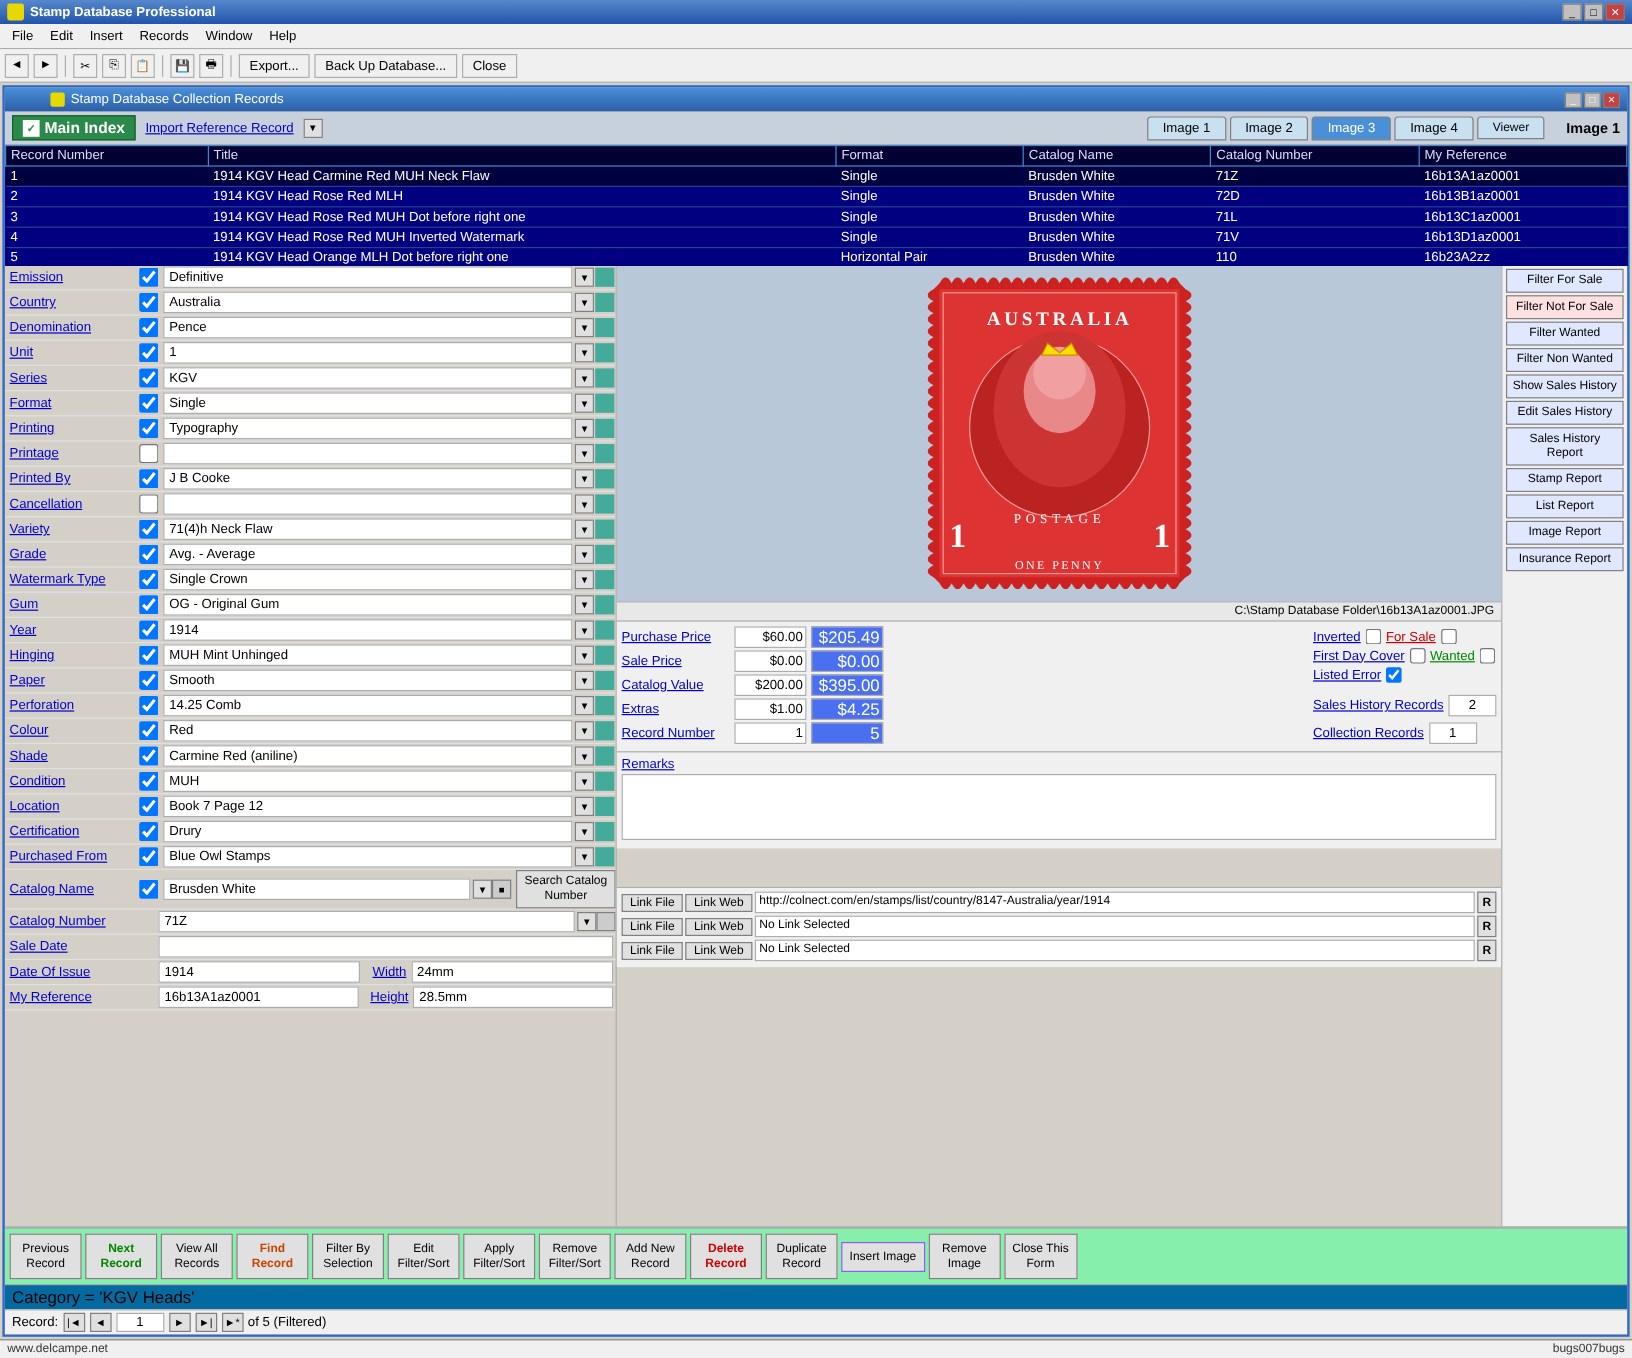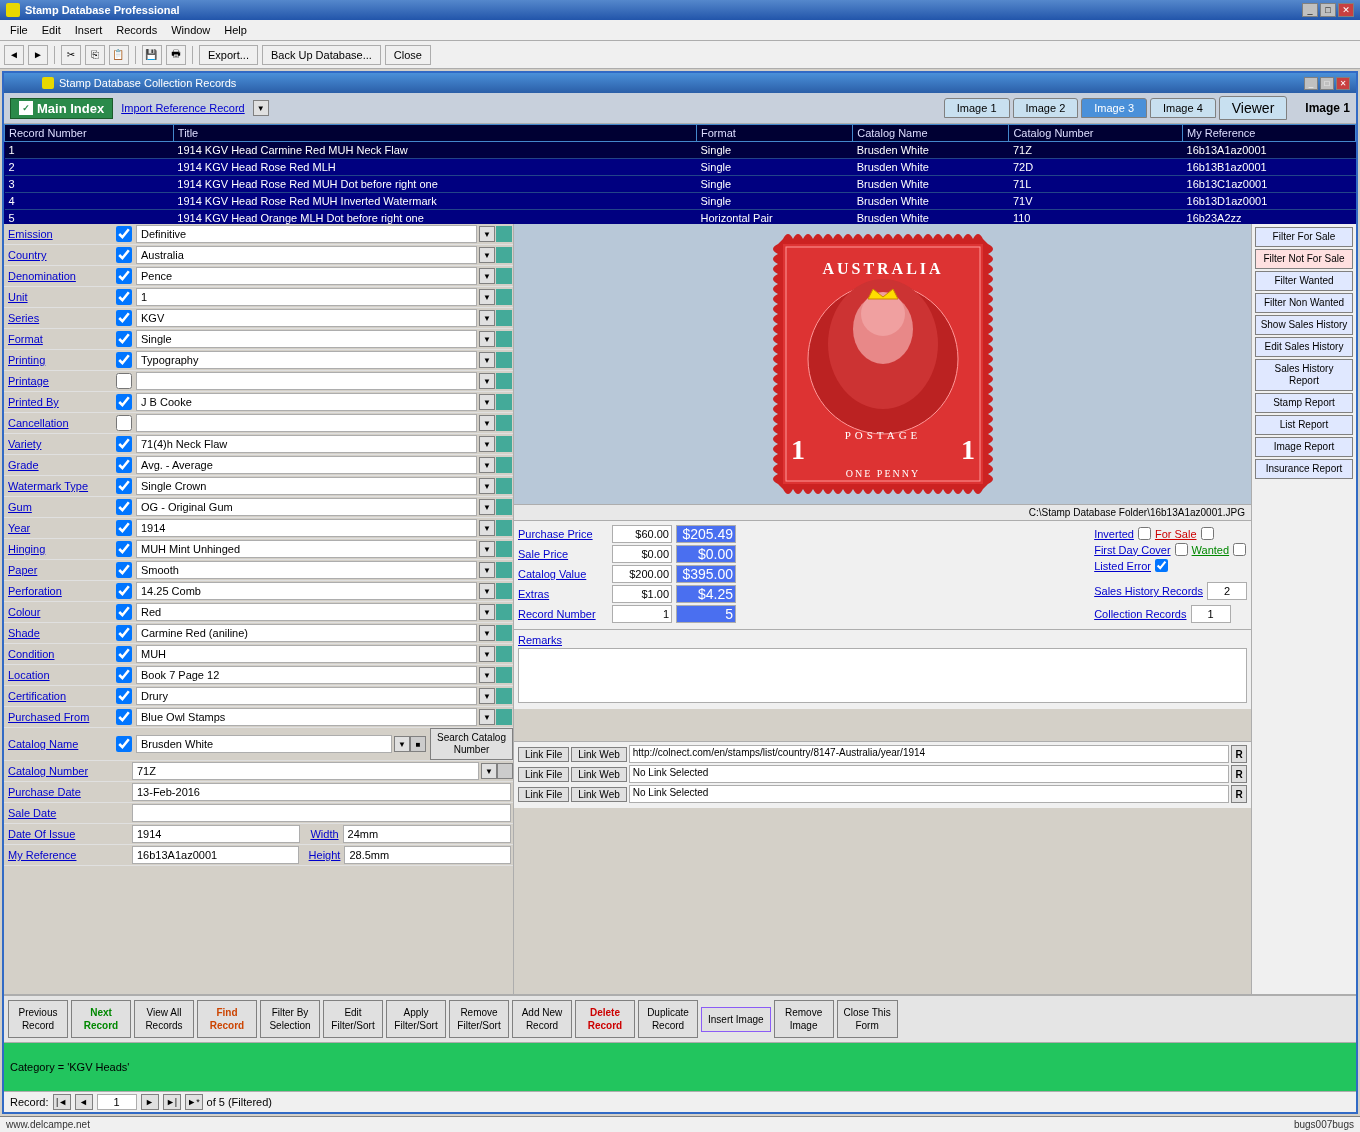--- a/index.html
+++ b/index.html
@@ -11,21 +11,21 @@
     
     .toolbar { background: #f0f0f0; border-bottom: 1px solid #adadad; padding: 2px 4px; display: flex; align-items: center; gap: 4px; height: 28px; }
     .toolbar-btn { width: 20px; height: 20px; background: #f0f0f0; border: 1px solid #adadad; font-size: 10px; display: flex; align-items: center; justify-content: center; cursor: pointer; }
     .toolbar-separator { width: 1px; height: 18px; background: #adadad; margin: 0 2px; }
     .toolbar-text-btn { padding: 2px 8px; border: 1px solid #adadad; background: #f0f0f0; cursor: pointer; font-size: 11px; height: 20px; display: flex; align-items: center; }
     .app-title-bar { background: linear-gradient(to bottom, #4a90d9, #2b5ea7); color: white; padding: 2px 6px; display: flex; align-items: center; justify-content: space-between; height: 20px; }
     .app-title-btn { width: 14px; height: 13px; background: #c0c0c0; border: 1px solid #808080; font-size: 8px; display: flex; align-items: center; justify-content: center; cursor: pointer; }
     .app-title-btn.red { background: #c84040; color: white; }
     .tab-btn { padding: 3px 12px; border: 1px solid #808080; background: #c8e0f0; cursor: pointer; font-size: 11px; border-radius: 3px 3px 0 0; }
     .tab-btn.active { background: #4a90d9; color: white; }
-    .viewer-tab { padding: 3px 12px; border: 1px solid #808080; background: #c8e0f0; cursor: pointer; font-size: 14px; border-radius: 3px 3px 0 0; }
+    .viewer-tab { padding: 3px 12px; border: 1px solid #808080; background: #c8e0f0; cursor: pointer; font-size: 10px; border-radius: 3px 3px 0 0; }
     
     .records-table { width: 100%; border-collapse: collapse; background: #000080; color: white; font-size: 11px; }
     .records-table th { background: #003; padding: 2px 4px; border: 1px solid #4488cc; text-align: left; color: #ddf; font-weight: normal; }
     .records-table td { padding: 2px 4px; border-bottom: 1px solid #224488; cursor: pointer; }
     .records-table tr.selected td { background: #000040; }
     
     .field-row { display: flex; align-items: center; border-bottom: 1px solid #e0e0e0; min-height: 20px; }
     .field-label { width: 110px; min-width: 110px; padding: 1px 4px; font-size: 11px; color: #0000cc; text-decoration: underline; cursor: pointer; }
     .field-checkbox { width: 16px; height: 16px; margin: 0 2px; }
     .field-value { flex: 1; padding: 1px 4px; background: white; border: 1px solid #adadad; margin: 1px 2px; font-size: 11px; height: 18px; display: flex; align-items: center; }
@@ -448,27 +448,20 @@
         <div class="field-row">
           <span class="field-label">Catalog Number</span>
           <div style="width:16px;"></div>
           <div class="field-value" style="flex:1;">
             <span>71Z</span>
           </div>
           <div class="field-dropdown">▼</div>
           <div style="width:16px;height:16px;background:#ccc;border:1px solid #808080;cursor:pointer;"></div>
         </div>
 
-        <div class="field-row">
-          <span class="field-label">Purchase Date</span>
-          <div style="width:16px;"></div>
-          <div class="field-value" style="flex:1;">
-            <span>13-Feb-2016</span>
-          </div>
-        </div>
 
         <div class="field-row">
           <span class="field-label">Sale Date</span>
           <div style="width:16px;"></div>
           <div class="field-value" style="flex:1;"></div>
         </div>
 
         <div class="field-row">
           <span class="field-label">Date Of Issue</span>
           <div style="width:16px;"></div>
@@ -658,38 +651,38 @@
         <button class="right-btn">Edit Sales History</button>
         <button class="right-btn">Sales History Report</button>
         <button class="right-btn">Stamp Report</button>
         <button class="right-btn">List Report</button>
         <button class="right-btn">Image Report</button>
         <button class="right-btn">Insurance Report</button>
       </div>
 
     </div>
 
-    <div style="background:#e5e5e5;border-top:2px solid #adadad;padding:4px;display:flex;gap:3px;align-items:center;flex-wrap:wrap;">
+    <div style="background:#86efac;border-top:2px solid #adadad;padding:4px;display:flex;gap:3px;align-items:center;flex-wrap:wrap;">
       <button class="nav-btn" style="min-width:60px;line-height:1.3;font-size:10px;padding:5px 6px;border:1px solid #808080;background:#e0e0e0;cursor:pointer;">Previous<br>Record</button>
       <button class="nav-btn" style="min-width:60px;line-height:1.3;font-size:10px;padding:5px 6px;border:1px solid #808080;background:#e0e0e0;cursor:pointer;color:#008800;font-weight:bold;">Next<br>Record</button>
       <button class="nav-btn" style="min-width:60px;line-height:1.3;font-size:10px;padding:5px 6px;border:1px solid #808080;background:#e0e0e0;cursor:pointer;">View All<br>Records</button>
       <button class="nav-btn" style="min-width:60px;line-height:1.3;font-size:10px;padding:5px 6px;border:1px solid #808080;background:#e0e0e0;cursor:pointer;color:#cc4400;font-weight:bold;">Find<br>Record</button>
       <button class="nav-btn" style="min-width:60px;line-height:1.3;font-size:10px;padding:5px 6px;border:1px solid #808080;background:#e0e0e0;cursor:pointer;">Filter By<br>Selection</button>
       <button class="nav-btn" style="min-width:60px;line-height:1.3;font-size:10px;padding:5px 6px;border:1px solid #808080;background:#e0e0e0;cursor:pointer;">Edit<br>Filter/Sort</button>
       <button class="nav-btn" style="min-width:60px;line-height:1.3;font-size:10px;padding:5px 6px;border:1px solid #808080;background:#e0e0e0;cursor:pointer;">Apply<br>Filter/Sort</button>
       <button class="nav-btn" style="min-width:60px;line-height:1.3;font-size:10px;padding:5px 6px;border:1px solid #808080;background:#e0e0e0;cursor:pointer;">Remove<br>Filter/Sort</button>
       <button class="nav-btn" style="min-width:60px;line-height:1.3;font-size:10px;padding:5px 6px;border:1px solid #808080;background:#e0e0e0;cursor:pointer;">Add New<br>Record</button>
       <button class="nav-btn" style="min-width:60px;line-height:1.3;font-size:10px;padding:5px 6px;border:1px solid #808080;background:#e0e0e0;cursor:pointer;color:#cc0000;font-weight:bold;">Delete<br>Record</button>
       <button class="nav-btn" style="min-width:60px;line-height:1.3;font-size:10px;padding:5px 6px;border:1px solid #808080;background:#e0e0e0;cursor:pointer;">Duplicate<br>Record</button>
       <button class="nav-btn" style="min-width:60px;line-height:1.3;font-size:10px;padding:5px 6px;border:1px solid #8b5cf6;background:#e0e0e0;cursor:pointer;">Insert Image</button>
       <button class="nav-btn" style="min-width:60px;line-height:1.3;font-size:10px;padding:5px 6px;border:1px solid #808080;background:#e0e0e0;cursor:pointer;">Remove<br>Image</button>
       <button class="nav-btn" style="min-width:60px;line-height:1.3;font-size:10px;padding:5px 6px;border:1px solid #808080;background:#e0e0e0;cursor:pointer;">Close This<br>Form</button>
     </div>
 
-    <div style="background:#22c55e;border-top:1px solid #adadad;padding:18px 6px;font-size:11px;">
+    <div style="background:#0369a1;border-top:1px solid #adadad;padding:2px 6px;font-size:14px;">
       <span>Category = 'KGV Heads'</span>
     </div>
 
     <div style="background:#f0f0f0;border-top:1px solid #adadad;padding:2px 6px;display:flex;align-items:center;gap:4px;font-size:11px;">
       <span>Record:</span>
       <div class="record-nav-btn">|◄</div>
       <div class="record-nav-btn">◄</div>
       <input class="record-input" value="1" style="">
       <div class="record-nav-btn">►</div>
       <div class="record-nav-btn">►|</div>

